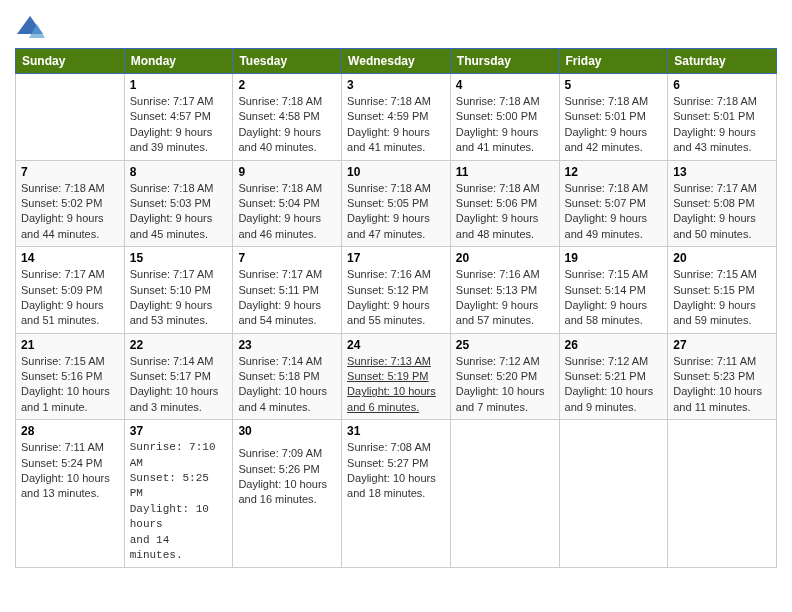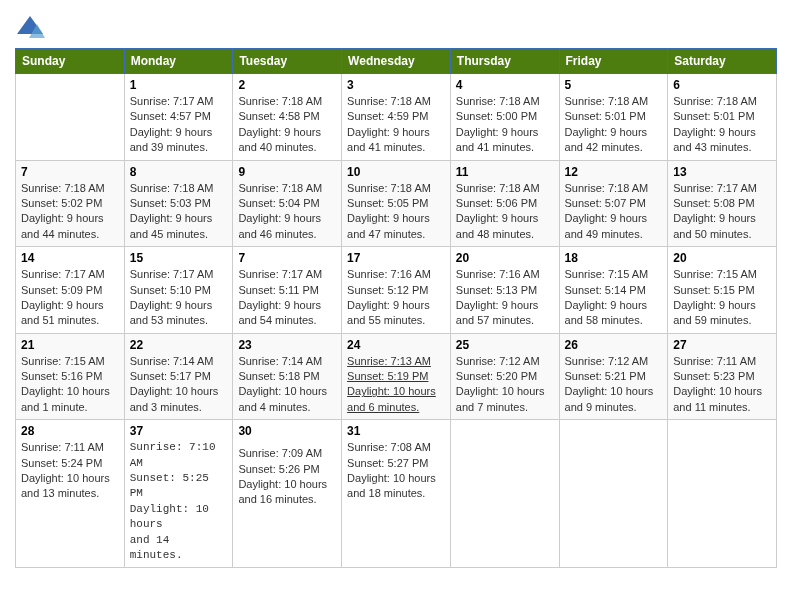--- a/index.html
+++ b/index.html
@@ -243,21 +243,21 @@
 and 55 minutes.</div>
           </td>
           <td>
             <span class="day-num">20</span>
             <div class="day-info" style="white-space: pre-line;">Sunrise: 7:16 AM
 Sunset: 5:13 PM
 Daylight: 9 hours
 and 57 minutes.</div>
           </td>
           <td>
-            <span class="day-num">18</span>
+            <span class="day-num">19</span>
             <div class="day-info" style="white-space: pre-line;">Sunrise: 7:15 AM
 Sunset: 5:14 PM
 Daylight: 9 hours
 and 58 minutes.</div>
           </td>
           <td>
             <span class="day-num">20</span>
             <div class="day-info" style="white-space: pre-line;">Sunrise: 7:15 AM
 Sunset: 5:15 PM
 Daylight: 9 hours

